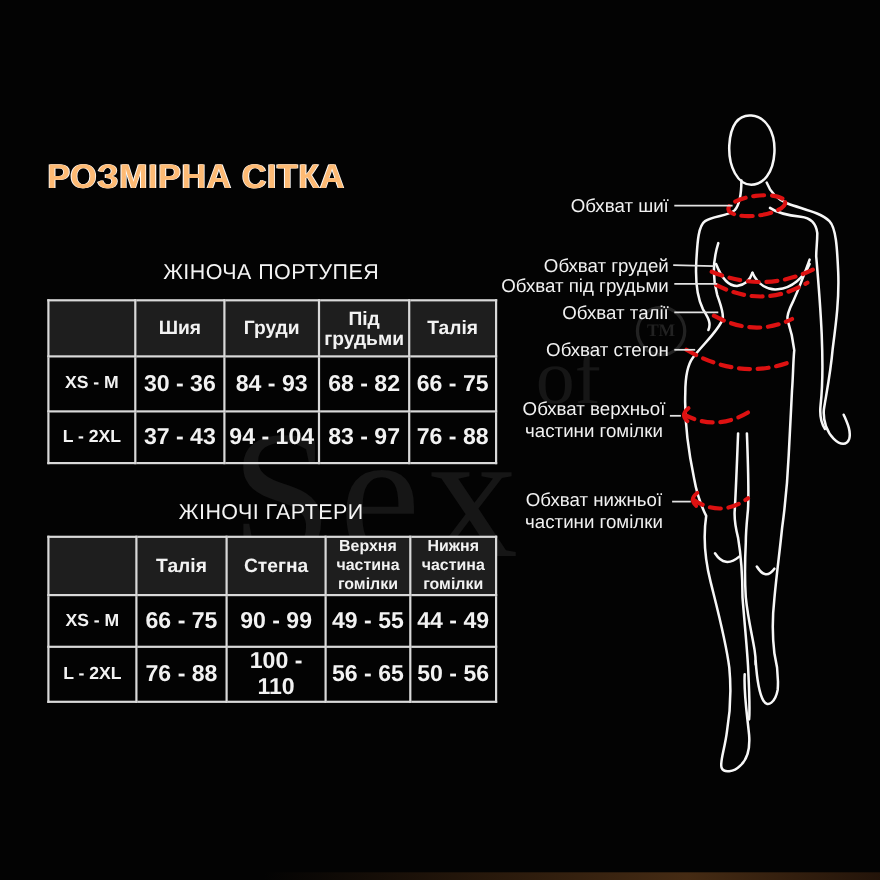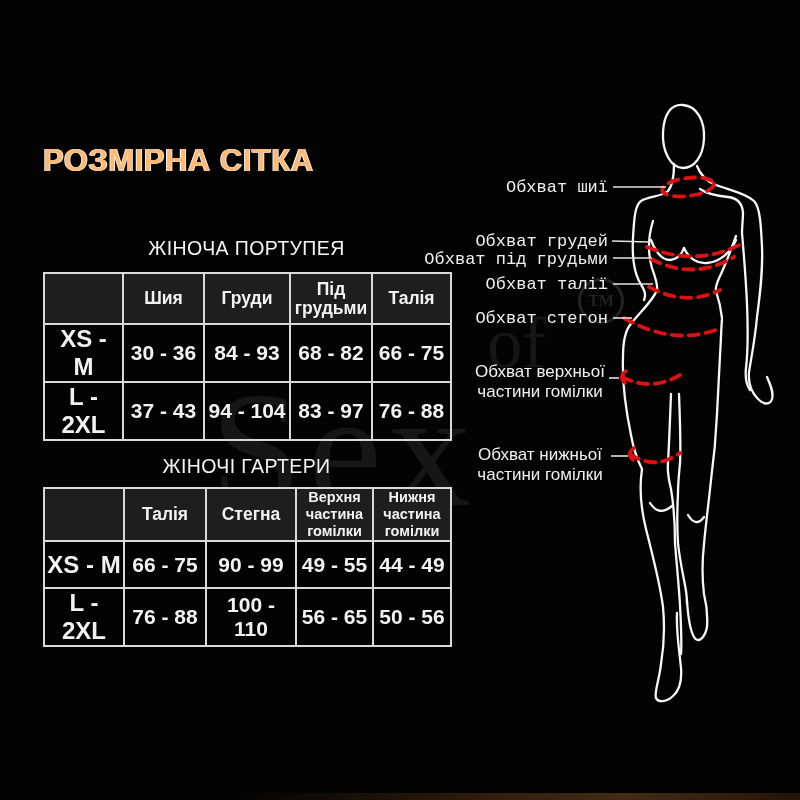--- a/index.html
+++ b/index.html
@@ -35,24 +35,24 @@
   }
   table.size-table.first{top:272px;}
   table.size-table.second{top:487px;}
   .size-table th,.size-table td{
     border:2px solid #d9d9d9;text-align:center;vertical-align:middle;
     color:#f2f2f2;font-weight:bold;padding:0 2px;
   }
   .size-table thead th{background:#1e1e1e;font-size:17.5px;line-height:19px;}
   .size-table thead th.th-small{font-size:14.5px;line-height:17px;}
   .size-table td{font-size:21px;background:transparent;}
-  .size-table td.row-label{font-size:24px;}
+  .size-table td.row-label{font-size:16px;}
   
   .fig-label{position:absolute;font-size:17px;color:#f1f1f1;white-space:nowrap;line-height:19px;}
-  .fig-label.r{right:192px;text-align:center;font-family:Liberation Mono, monospace;}
+  .fig-label.r{right:192px;text-align:center;}
   .fig-label.block{left:468px;width:144px;text-align:center;line-height:20px;white-space:normal;}
   .lbl-neck{top:178px;}
   .lbl-chest{top:232px;}
   .lbl-underchest{top:250px;}
   .lbl-waist{top:275px;}
   .lbl-hips{top:309px;}
   .lbl-uppershin{top:362px;}
   .lbl-lowershin{top:445px;}
   
   .overlay{position:absolute;left:0;top:0;pointer-events:none;}

